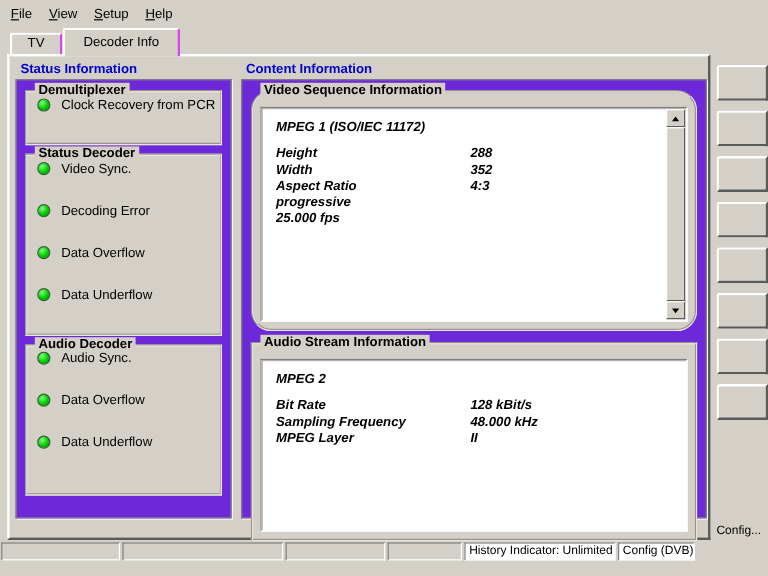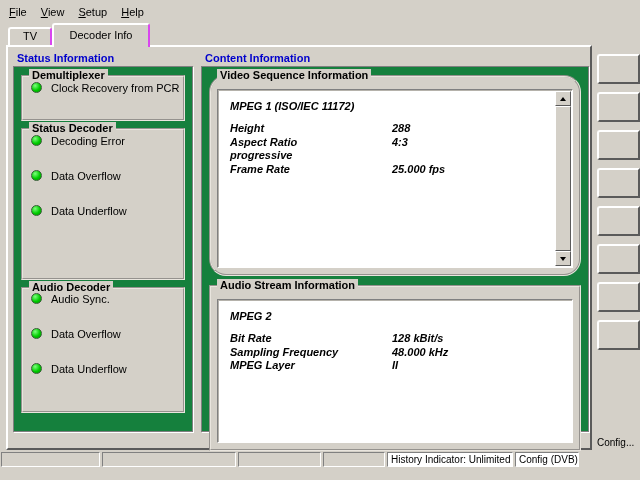--- a/index.html
+++ b/index.html
@@ -24,21 +24,21 @@
   .tab-decoder { left:52px; top:23px; width:98px; height:24px; line-height:21px; }
 
   
   .main-panel { position:absolute; left:6px; top:45px; width:586px; height:405px;
     background:#d4d0c8; border:2px solid; border-color:#fff #5a5a5a #5a5a5a #fff; z-index:2; }
 
   .section-title { position:absolute; font-size:11px; font-weight:bold; color:#0000cc; white-space:nowrap; }
   .title-status  { left:9px;  top:5px; }
   .title-content { left:197px; top:5px; }
 
-  .outer-box { position:absolute; border:1px solid #808080; box-shadow:1px 1px 0 #fff; background:#15803d; }
+  .outer-box { position:absolute; border:1px solid #808080; box-shadow:1px 1px 0 #fff; background:#6d28d9; }
   .box-left  { left:5px;   top:19px; width:180px; height:366px; padding:5px; }
   .box-right { left:193px; top:19px; width:388px; height:366px; padding:5px; }
 
   .fieldset { position:relative; border:2px groove #e9e5de; margin:3px 2px 7px 2px; background:#d4d0c8; }
   .legend { position:absolute; top:-8px; left:6px; background:#d4d0c8; padding:0 3px;
     font-size:11px; font-weight:bold; white-space:nowrap; }
 
   .fs-demux     { height:46px;  padding-top:5px; }
   .fs-video-dec { height:152px; padding-top:5px; }
   .fs-audio-dec { height:126px; padding-top:4px; margin-bottom:0; }
@@ -114,20 +114,24 @@
       <div class="led-item">
         <span class="led"></span>
         <span class="led-label">Clock Recovery from PCR</span>
       </div>
     </div>
 
     <div class="fieldset fs-video-dec">
       <span class="legend">Status Decoder</span>
       <div class="led-item">
         <span class="led"></span>
+        <span class="led-label">Video Sync.</span>
+      </div>
+      <div class="led-item">
+        <span class="led"></span>
         <span class="led-label">Decoding Error</span>
       </div>
       <div class="led-item">
         <span class="led"></span>
         <span class="led-label">Data Overflow</span>
       </div>
       <div class="led-item">
         <span class="led"></span>
         <span class="led-label">Data Underflow</span>
       </div>
@@ -155,28 +159,31 @@
 
     <div class="fieldset fs-video-info">
       <span class="legend">Video Sequence Information</span>
       <div class="white-area">
         <div class="info-codec">MPEG 1 (ISO/IEC 11172)</div>
         <div class="info-row">
           <span class="info-label">Height</span>
           <span class="info-value">288</span>
         </div>
         <div class="info-row">
+          <span class="info-label">Width</span>
+          <span class="info-value">352</span>
+        </div>
+        <div class="info-row">
           <span class="info-label">Aspect Ratio</span>
           <span class="info-value">4:3</span>
         </div>
         <div class="info-row">
           <span class="info-value">progressive</span>
         </div>
         <div class="info-row">
-          <span class="info-label">Frame Rate</span>
           <span class="info-value">25.000 fps</span>
         </div>
         <div class="scrollbar">
           <div class="sb-btn sb-up">
             <span class="arrow-up"></span>
           </div>
           <div class="sb-thumb"></div>
           <div class="sb-btn sb-down">
             <span class="arrow-down"></span>
           </div>

